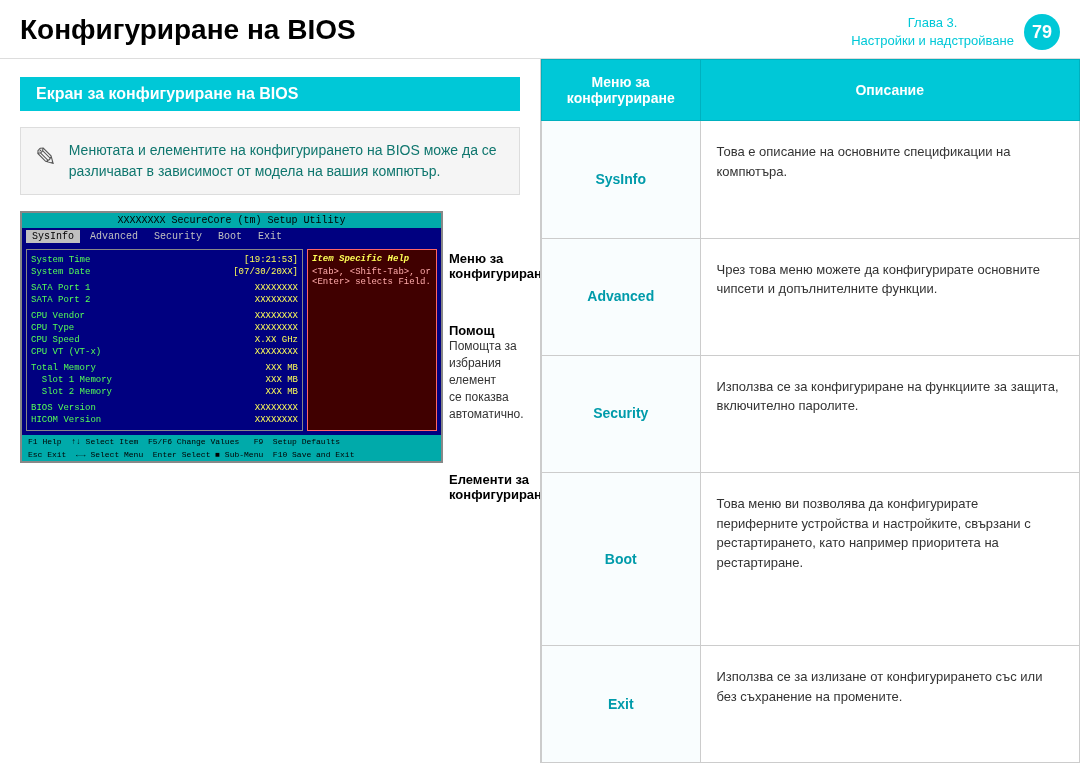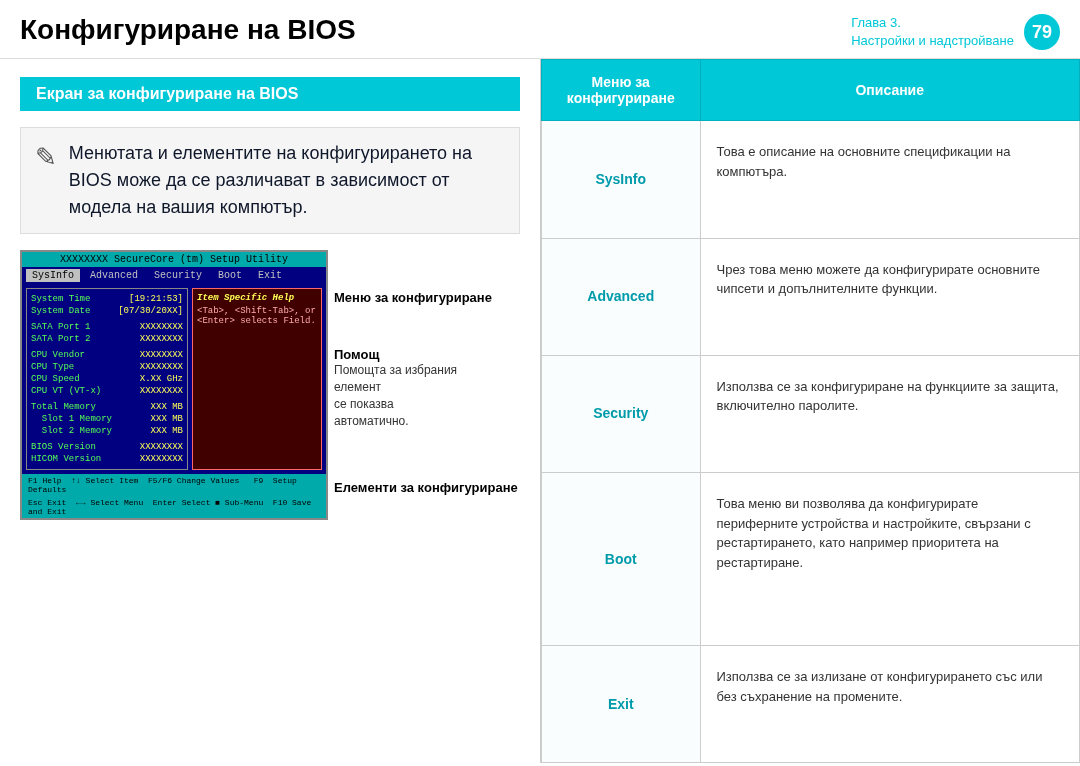--- a/index.html
+++ b/index.html
@@ -26,21 +26,21 @@
       color: #000;
     }
     .header-right {
       display: flex;
       align-items: center;
       gap: 10px;
     }
     .chapter-label {
       color: #00c8d7;
       font-size: 13px;
-      text-align: left;
+      text-align: center;
       line-height: 1.4;
     }
     .page-number {
       background: #00c8d7;
       color: #fff;
       font-size: 18px;
       font-weight: bold;
       border-radius: 50%;
       width: 36px;
       height: 36px;
@@ -82,33 +82,33 @@
       margin-bottom: 16px;
       align-items: flex-start;
     }
     .info-icon {
       font-size: 26px;
       color: #555;
       flex-shrink: 0;
       margin-top: 2px;
     }
     .info-text {
-      font-size: 18px;
-      color: #0f172a;
+      font-size: 14px;
+      color: #0f766e;
       line-height: 1.5;
     }
 
     
     .bios-container {
       position: relative;
       margin-bottom: 10px;
     }
     .bios-screen {
       background: #000080;
-      width: 308px;
+      width: 423px;
       font-family: 'Courier New', monospace;
       font-size: 10px;
       color: #c0c0c0;
       border: 2px solid #888;
     }
     .bios-title-bar {
       background: #00aaaa;
       color: #000;
       text-align: center;
       padding: 2px 4px;

